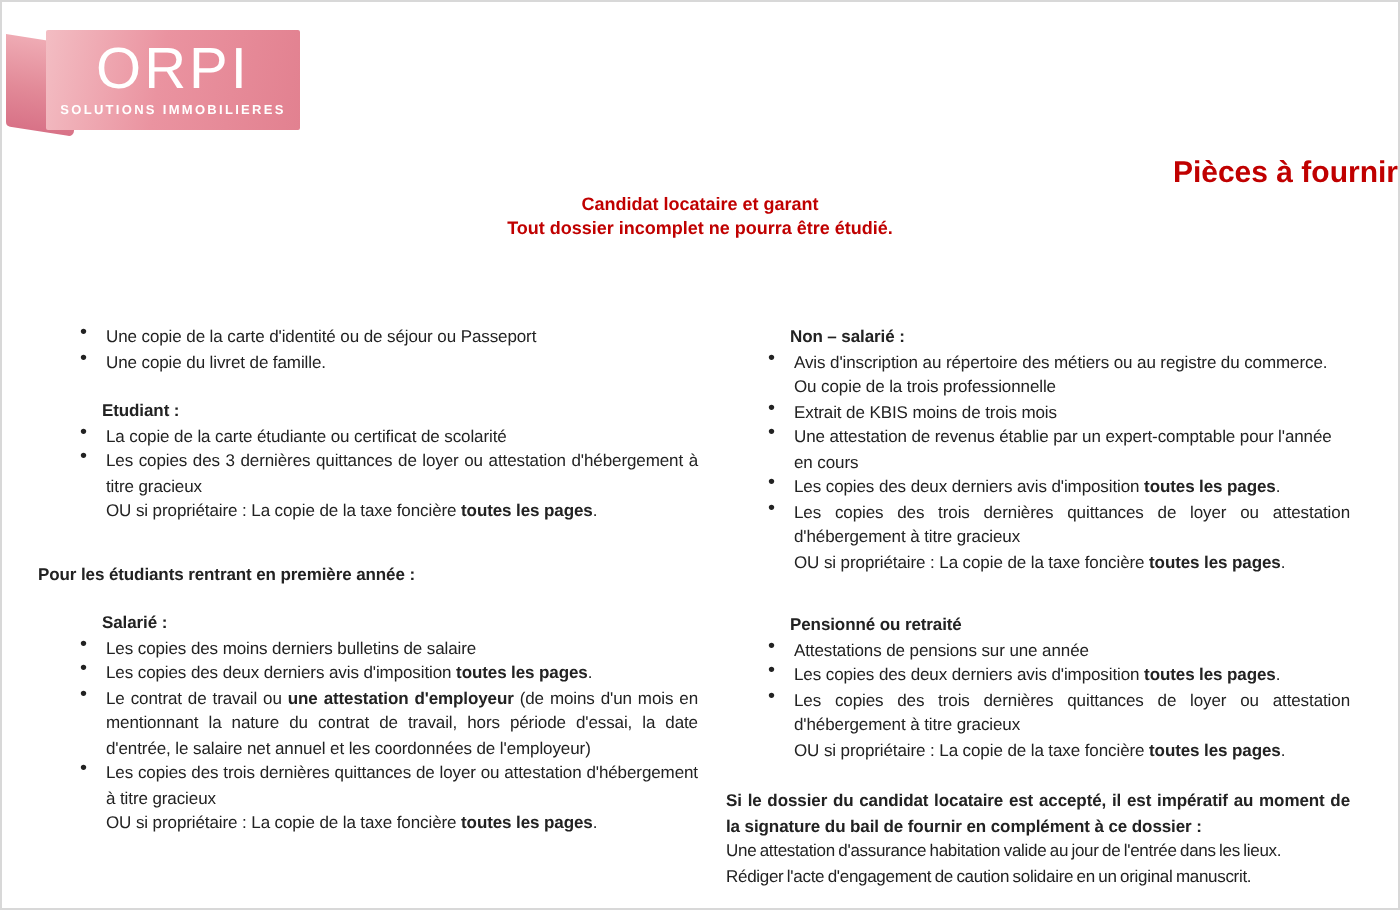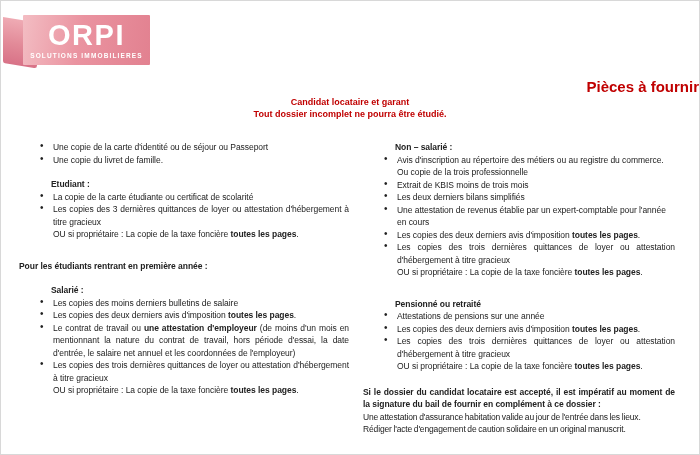--- a/index.html
+++ b/index.html
@@ -14,28 +14,28 @@
     position:absolute;left:2px;top:10px;width:34px;height:46px;
     background:linear-gradient(180deg,#efabb4 0%,#e28a98 55%,#d87287 100%);
     transform:skewY(9deg);transform-origin:top left;border-radius:0 0 3px 2px;
   }
   .logo-band{
     position:absolute;left:22px;top:8px;width:127px;height:50px;
     background:linear-gradient(100deg,#f3bdc3 0%,#ea93a0 45%,#e28190 100%);
     display:flex;flex-direction:column;align-items:center;justify-content:center;
     border-radius:1px;
   }
-  .logo-brand{font-size:29px;font-weight:bold;color:#fff;line-height:29px;letter-spacing:1.5px;}
+  .logo-brand{font-size:29px;font-weight:normal;color:#fff;line-height:29px;letter-spacing:1.5px;}
   .logo-tagline{font-size:6.5px;font-weight:bold;color:#fff;letter-spacing:1.15px;margin-top:2px;white-space:nowrap;}
   
   .header{position:absolute;left:0;top:76px;width:100%;text-align:center;color:#c00000;}
   .title{font-size:15px;font-weight:bold;line-height:19px;margin:0;text-align:right;}
   .sub{font-size:9px;font-weight:bold;line-height:11px;margin-top:1px;}
   
-  .col{position:absolute;top:140px;font-size:8.5px;line-height:12.5px;letter-spacing:-0.05px;}
+  .col{position:absolute;top:161px;font-size:8.5px;line-height:12.5px;letter-spacing:-0.05px;}
   .col-left{left:18px;width:330px;}
   .col-right{left:362px;width:312px;}
   ul.list{margin:0;padding:0;list-style:none;}
   ul.list li{position:relative;margin-left:20px;padding-left:14px;}
   ul.list li::before{content:"\2022";position:absolute;left:1px;top:-1px;font-size:10px;}
   .subhead{font-weight:bold;margin-left:32px;}
   .outhead{font-weight:bold;margin-left:0;}
   .mt1{margin-top:12px;}
   .mt2{margin-top:19px;}
   .jblock{display:block;text-align:justify;}
@@ -99,21 +99,20 @@
 
   <div class="col col-right">
 
     <div class="subhead">Non – salarié :</div>
     <ul class="list">
       <li>
         <span class="block nowrap">Avis d'inscription au répertoire des métiers ou au registre du commerce.</span>
         <span class="block">Ou copie de la trois professionnelle</span>
       </li>
       <li><span class="nowrap">Extrait de KBIS moins de trois mois</span></li>
-      <li><span class="nowrap">Les deux derniers bilans simplifiés</span></li>
       <li><span>Une attestation de revenus établie par un expert-comptable pour l'année en cours</span></li>
       <li><span>Les copies des deux derniers avis d'imposition </span><b>toutes les pages</b><span>.</span></li>
       <li>
         <span class="jblock">Les copies des trois dernières quittances de loyer ou attestation d'hébergement à titre gracieux</span>
         <span class="block"><span>OU si propriétaire : La copie de la taxe foncière </span><b>toutes les pages</b><span>.</span></span>
       </li>
     </ul>
 
     <div class="subhead mt2">Pensionné ou retraité</div>
     <ul class="list">

